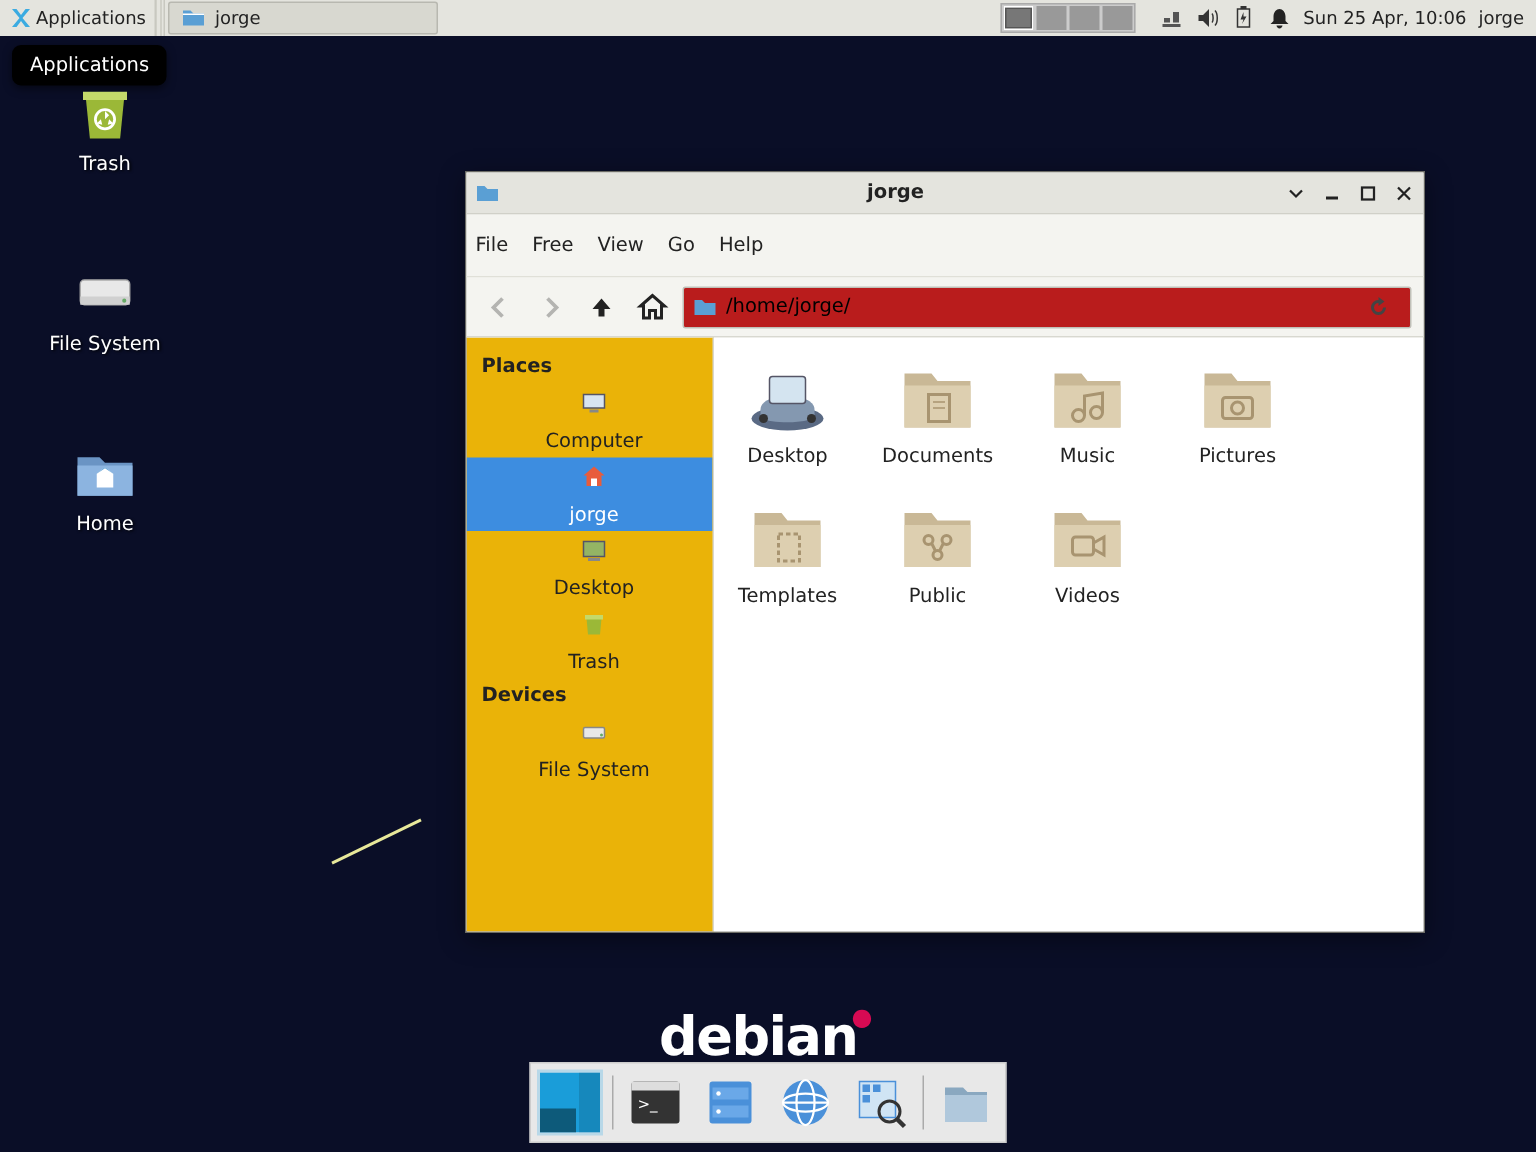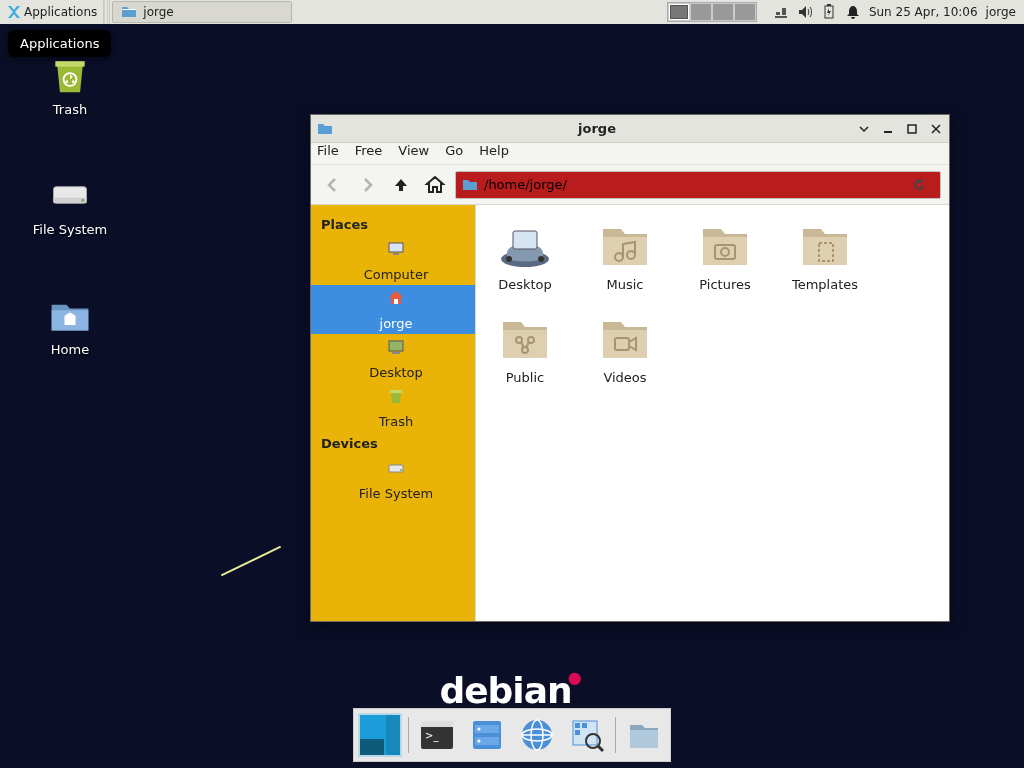--- a/index.html
+++ b/index.html
@@ -37,21 +37,21 @@
 .dock-item.active { background: #b8d8e8; }
 .dock-sep { width: 1px; background: #aaa; margin: 4px 0; }
 
 
 .window { position: absolute; left: 310px; top: 114px; width: 640px; height: 508px; background: #fff; border: 1px solid #6a6a64; box-shadow: 0 4px 16px rgba(0,0,0,0.4); display: flex; flex-direction: column; }
 .titlebar { height: 28px; background: #e4e4de; display: flex; align-items: center; padding: 0 6px; border-bottom: 1px solid #d0d0c8; }
 .titlebar .title-icon { width: 16px; height: 16px; margin-right: 4px; }
 .titlebar .title { flex: 1; text-align: center; font-size: 13px; color: #222; font-weight: bold; }
 .titlebar .win-controls { display: flex; gap: 10px; }
 .titlebar .win-btn { width: 14px; height: 14px; cursor: pointer; display: flex; align-items: center; justify-content: center; font-size: 13px; color: #222; }
-.menubar { height: 22px; background: #f4f4f0; display: flex; padding: 0 6px; gap: 16px; font-size: 13px; color: #222; border-bottom: 1px solid #e0e0d8; }
+.menubar { height: 42px; background: #f4f4f0; display: flex; align-items: center; padding: 0 6px; gap: 16px; font-size: 13px; color: #222; border-bottom: 1px solid #e0e0d8; }
 .menubar span { cursor: pointer; }
 .toolbar { height: 40px; background: #f4f4f0; display: flex; align-items: center; padding: 0 8px; gap: 6px; border-bottom: 1px solid #d8d8d0; }
 .nav-btn { width: 28px; height: 28px; display: flex; align-items: center; justify-content: center; cursor: pointer; border-radius: 3px; }
 .nav-btn.disabled { opacity: 0.4; cursor: default; }
 .pathbar { flex: 1; height: 28px; border: 1px solid #c0c0b8; background: #b91c1c; display: flex; align-items: center; padding: 0 6px; border-radius: 2px; font-size: 13px; }
 .pathbar svg { width: 16px; height: 16px; margin-right: 6px; }
 .reload-btn { width: 24px; height: 24px; margin-left: 4px; cursor: pointer; display: flex; align-items: center; justify-content: center; }
 .body { flex: 1; display: flex; overflow: hidden; }
 .sidebar { width: 165px; background: #eab308; border-right: 1px solid #d8d8d0; padding: 8px 0; font-size: 13px; overflow-y: auto; }
 .side-header { font-weight: bold; padding: 4px 10px; color: #222; }
@@ -355,20 +355,32 @@
               <rect x="16" y="14" width="24" height="18" rx="2" fill="#d4e4f0" stroke="#556"></rect>
             </svg>
           </div>
         <div>Desktop</div>
       </div>
       <div class="file-item">
         <div class="f-icon">
             <svg width="56" height="56" viewBox="0 0 56 56">
               <path class="folder-back" d="M6 12h18l4 5h22v31H6z"></path>
               <path class="folder-front" d="M6 20h44v28H6z"></path>
+              <rect x="22" y="26" width="14" height="18" fill="none" stroke="#a89470" stroke-width="2"></rect>
+              <line x1="25" y1="31" x2="33" y2="31" stroke="#a89470"></line>
+              <line x1="25" y1="35" x2="33" y2="35" stroke="#a89470"></line>
+            </svg>
+          </div>
+        <div>Documents</div>
+      </div>
+      <div class="file-item">
+        <div class="f-icon">
+            <svg width="56" height="56" viewBox="0 0 56 56">
+              <path class="folder-back" d="M6 12h18l4 5h22v31H6z"></path>
+              <path class="folder-front" d="M6 20h44v28H6z"></path>
               <circle cx="22" cy="40" r="4" fill="none" stroke="#a89470" stroke-width="2"></circle>
               <circle cx="34" cy="38" r="4" fill="none" stroke="#a89470" stroke-width="2"></circle>
               <path d="M26 40V27l12-2v13" fill="none" stroke="#a89470" stroke-width="2"></path>
             </svg>
           </div>
         <div>Music</div>
       </div>
       <div class="file-item">
         <div class="f-icon">
             <svg width="56" height="56" viewBox="0 0 56 56">

